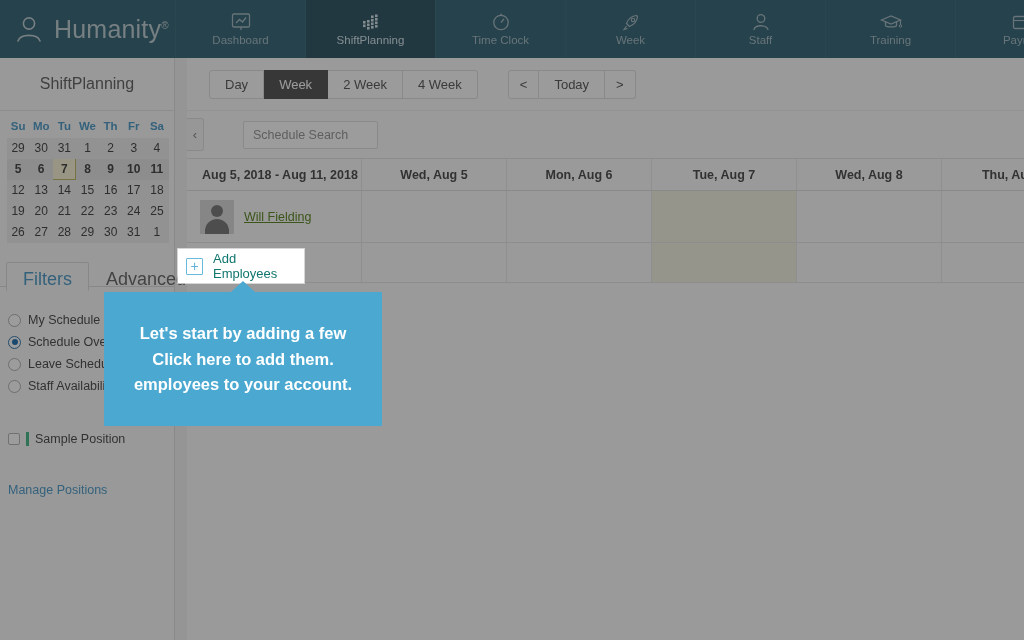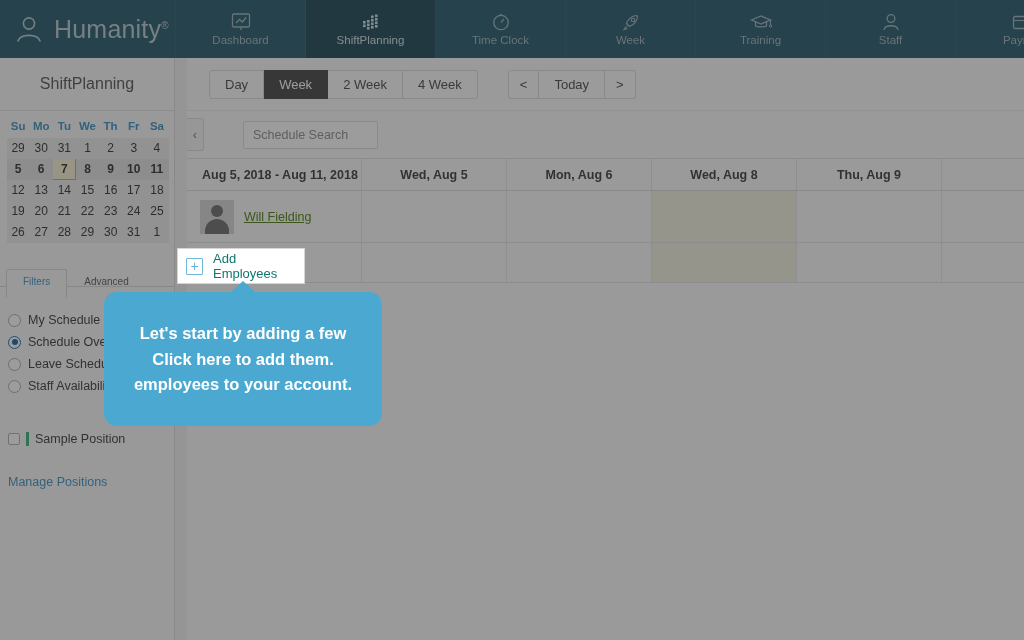--- a/index.html
+++ b/index.html
@@ -108,25 +108,25 @@
   
   .ftabs {
     display: flex;
     margin-top: 10px;
     border-bottom: 1px solid #d8d8d8;
     height: 30px;
     padding-left: 6px;
   }
   .ftab {
     padding: 6px 16px 7px 16px;
-    font-size: 10px;
+    font-size: 18px;
     color: #5b5b5b;
     border: 1px solid transparent;
     position: relative;
-    top: 12px;
+    top: 5px;
   }
   .ftab.active {
     color: #3f93c4;
     background: #fafafa;
     border: 1px solid #d8d8d8;
     border-bottom-color: #fafafa;
     border-radius: 2px 2px 0 0;
   }
 
   .radios { padding: 22px 0 0 8px; text-align: right; }
@@ -167,21 +167,21 @@
   .cbx {
     width: 12px; height: 12px;
     border: 1px solid #b0b0b0;
     background: #fff;
     border-radius: 2px;
     flex: 0 0 12px;
   }
   .posbar { width: 3px; height: 14px; background: #36b37e; flex: 0 0 3px; }
   .manage-link {
     padding-left: 8px;
-    margin-top: 26px;
+    margin-top: 34px;
     font-size: 12.5px;
     color: #3f93c4;
   }
 
   
   .main {
     position: absolute;
     top: 58px; left: 187px;
     width: 849px; height: 582px;
     background: #fbfbfb;
@@ -355,21 +355,21 @@
     font-weight: normal;
   }
 
   
   .tooltip {
     position: absolute;
     left: 104px; top: 292px;
     width: 278px; height: 134px;
     background: #4ba9d1;
     z-index: 75;
-    border-radius: 13px;
+    border-radius: 1px;
     display: flex;
     flex-direction: column;
     align-items: center;
     justify-content: center;
     padding: 0 14px;
     gap: 7px;
   }
   .tooltip::before {
     content: "";
     position: absolute;
@@ -465,38 +465,38 @@
             <path d="M16.5 3.5 C12 4 8 7.5 6.5 11.5 L9.5 14.5 C13.5 13 17 9 17.5 4.5 Z" fill="none" stroke="#9fb6bf" stroke-width="1.2"></path>
             <circle cx="13" cy="8" r="1.7" fill="none" stroke="#9fb6bf" stroke-width="1.1"></circle>
             <path d="M6.5 14 L4 17.5 L7.5 16.5" fill="none" stroke="#9fb6bf" stroke-width="1.1"></path>
           </svg>
         </span>
         <span class="nlabel">Week</span>
       </div>
 
       <div class="navtab">
         <span>
+          <svg width="22" height="20" viewBox="0 0 22 20">
+            <circle cx="11" cy="6.5" r="3.8" fill="none" stroke="#9fb6bf" stroke-width="1.3"></circle>
+            <path d="M4 17.5 C5.6 12.5 16.4 12.5 18 17.5" fill="none" stroke="#9fb6bf" stroke-width="1.3" stroke-linecap="round"></path>
+          </svg>
+        </span>
+        <span class="nlabel">Staff</span>
+      </div>
+
+      <div class="navtab">
+        <span>
           <svg width="24" height="20" viewBox="0 0 24 20">
             <path d="M2.5 8 L12 4 L21.5 8 L12 12 Z" fill="none" stroke="#9fb6bf" stroke-width="1.3"></path>
             <path d="M6.5 9.8 L6.5 13.5 C6.5 15.3 17.5 15.3 17.5 13.5 L17.5 9.8" fill="none" stroke="#9fb6bf" stroke-width="1.3"></path>
             <line x1="21.5" y1="8" x2="21.5" y2="13" stroke="#9fb6bf" stroke-width="1.1"></line>
             <circle cx="21.5" cy="14" r="1.2" fill="none" stroke="#9fb6bf" stroke-width="1"></circle>
           </svg>
         </span>
         <span class="nlabel">Training</span>
-      </div>
-
-      <div class="navtab">
-        <span>
-          <svg width="22" height="20" viewBox="0 0 22 20">
-            <circle cx="11" cy="6.5" r="3.8" fill="none" stroke="#9fb6bf" stroke-width="1.3"></circle>
-            <path d="M4 17.5 C5.6 12.5 16.4 12.5 18 17.5" fill="none" stroke="#9fb6bf" stroke-width="1.3" stroke-linecap="round"></path>
-          </svg>
-        </span>
-        <span class="nlabel">Staff</span>
       </div>
 
       <div class="navtab">
         <span>
           <svg width="22" height="20" viewBox="0 0 22 20">
             <rect x="3.5" y="4.5" width="15" height="12" rx="1.6" fill="none" stroke="#9fb6bf" stroke-width="1.3"></rect>
             <line x1="3.5" y1="8.5" x2="18.5" y2="8.5" stroke="#9fb6bf" stroke-width="1.1"></line>
             <circle cx="15" cy="12.5" r="1.1" fill="#9fb6bf"></circle>
           </svg>
         </span>
@@ -626,20 +626,21 @@
         <span>‹</span>
       </div>
       <input class="search-input" type="text" placeholder="Schedule Search" style="">
     </div>
 
     <div class="grid">
       <div class="grid-head">
         <div class="gh-cell first">Aug 5, 2018 - Aug 11, 2018</div>
         <div class="gh-cell">Wed, Aug 5</div>
         <div class="gh-cell">Mon, Aug 6</div>
+        <div class="gh-cell">Tue, Aug 7</div>
         <div class="gh-cell">Wed, Aug 8</div>
         <div class="gh-cell">Thu, Aug 9</div>
       </div>
 
       <div class="grid-row">
         <div class="gr-cell first">
           <span class="avatar"></span>
           <span class="emp-name">Will Fielding</span>
         </div>
         <div class="gr-cell"></div>

